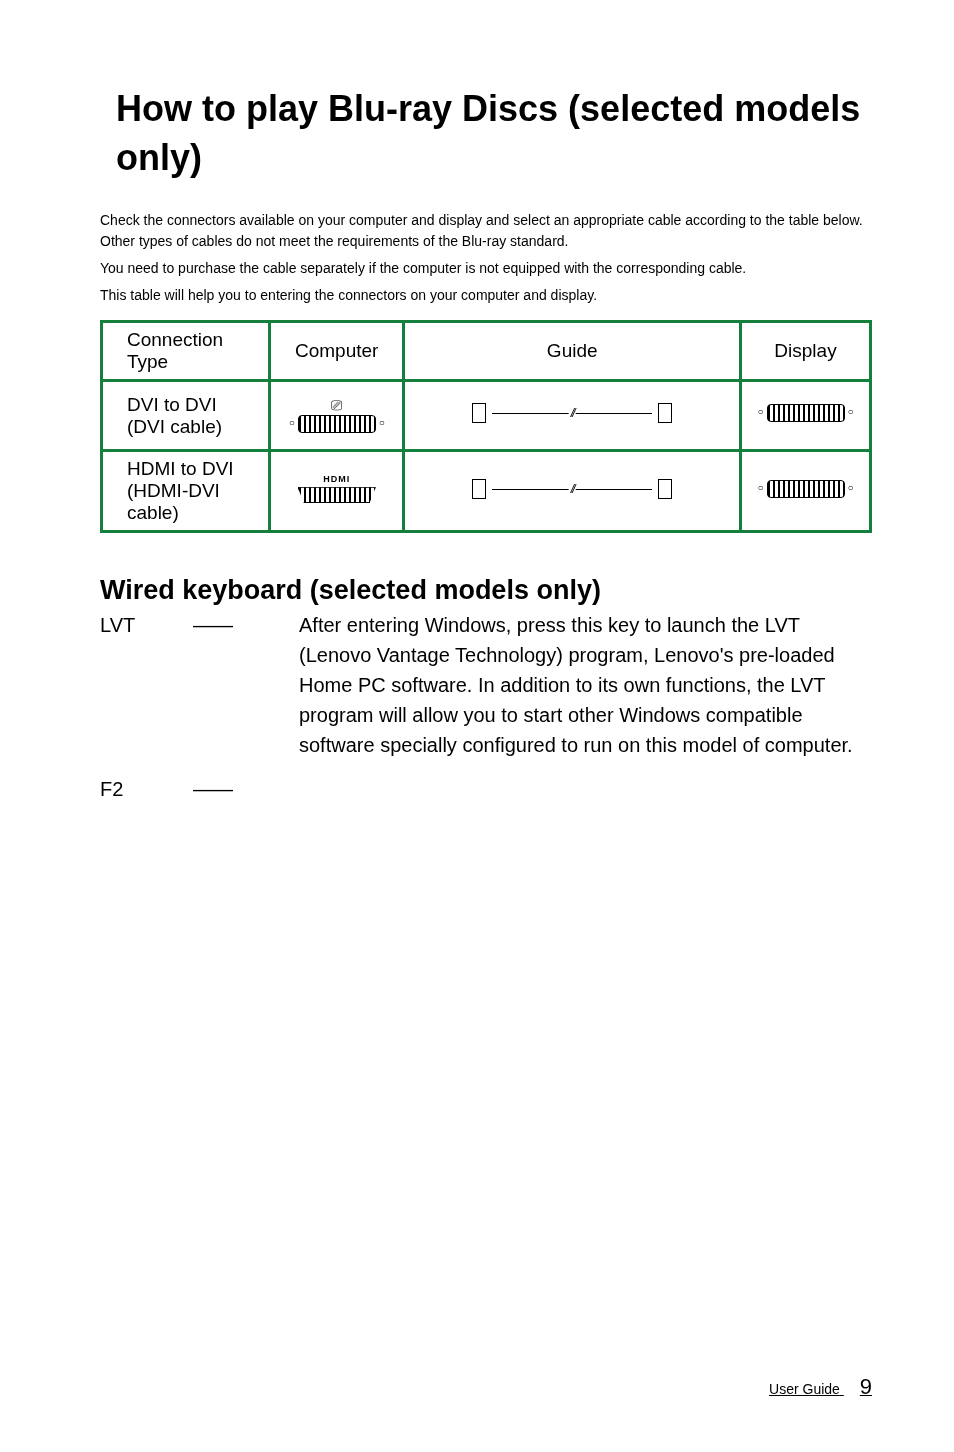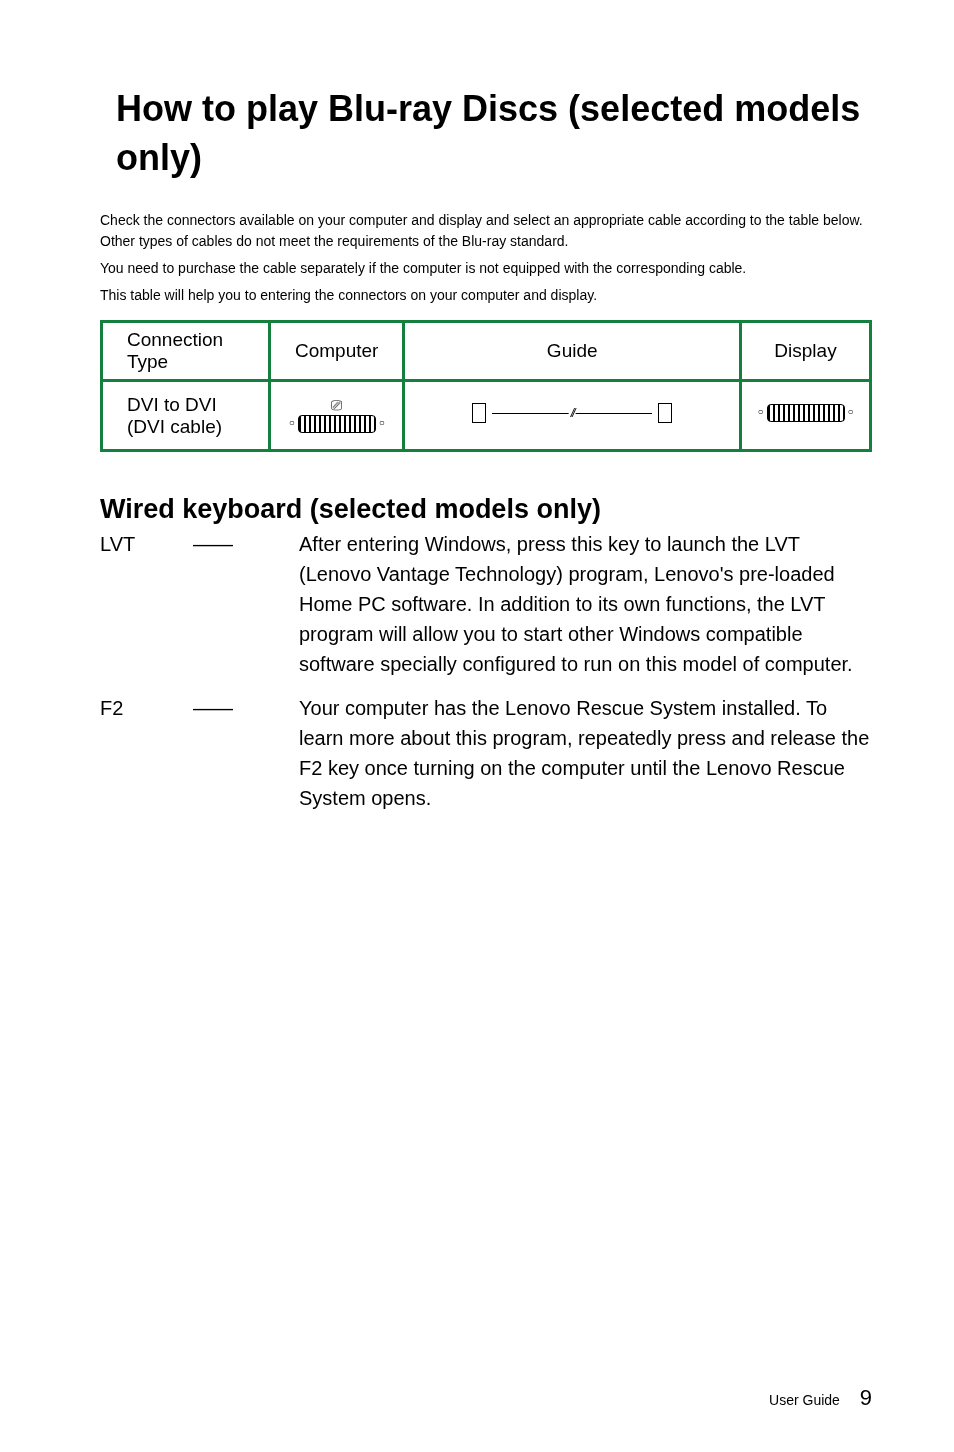--- a/index.html
+++ b/index.html
@@ -126,24 +126,25 @@
     .def-key {
       font-weight: 400;
       flex: 0 0 45px;
     }
     .def-dash {
       flex: 0 0 58px;
     }
     .def-text { flex: 1; }
     .footer {
       position: absolute;
-      bottom: 41px;
+      bottom: 52px;
       right: 82px;
       font-size: 14px;
       font-weight: 300;
+      text-decoration: underline;
     }
     .footer .pnum {
       font-size: 22px;
       font-weight: 400;
       margin-left: 16px;
     }
   </style>
 </head>
 <body>
 
@@ -172,34 +173,49 @@
       </td>
       <td class="icon-cell">
         <span class="cable-line">
           <span class="end left"></span><span class="slashes">//</span><span class="end right"></span>
         </span>
       </td>
       <td class="icon-cell">
         <span class="dvi-port"></span>
       </td>
     </tr>
+    <tr>
+      <td style="white-space:pre-line">HDMI to DVI
+(HDMI-DVI cable)</td>
+      <td class="icon-cell">
+        <span class="hdmi-label">HDMI</span>
+        <span class="hdmi-port"></span>
+      </td>
+      <td class="icon-cell">
+        <span class="cable-line">
+          <span class="end left"></span><span class="slashes">//</span><span class="end right"></span>
+        </span>
+      </td>
+      <td class="icon-cell">
+        <span class="dvi-port"></span>
+      </td>
+    </tr>
   </tbody>
 </table>
 
 <h2>Wired keyboard (selected models only)</h2>
 
 <div class="def-list">
   <div class="def-row">
     <div class="def-key">LVT</div>
     <div class="def-dash">——</div>
     <div class="def-text">After entering Windows, press this key to launch the LVT (Lenovo Vantage Technology) program, Lenovo's pre-loaded Home PC software. In addition to its own functions, the LVT program will allow you to start other Windows compatible software specially configured to run on this model of computer.</div>
   </div>
   <div class="def-row">
     <div class="def-key">F2</div>
     <div class="def-dash">——</div>
-    <div class="def-text">Your computer has the Lenovo Rescue System installed. To learn more about this program, repeatedly press and release the F2 key once turning on the computer until the Lenovo Rescue System opens.</div>
   </div>
 </div>
 
 <div class="footer">
   <span>User Guide</span>
   <span class="pnum">9</span>
 </div>
 
 </body></html>

